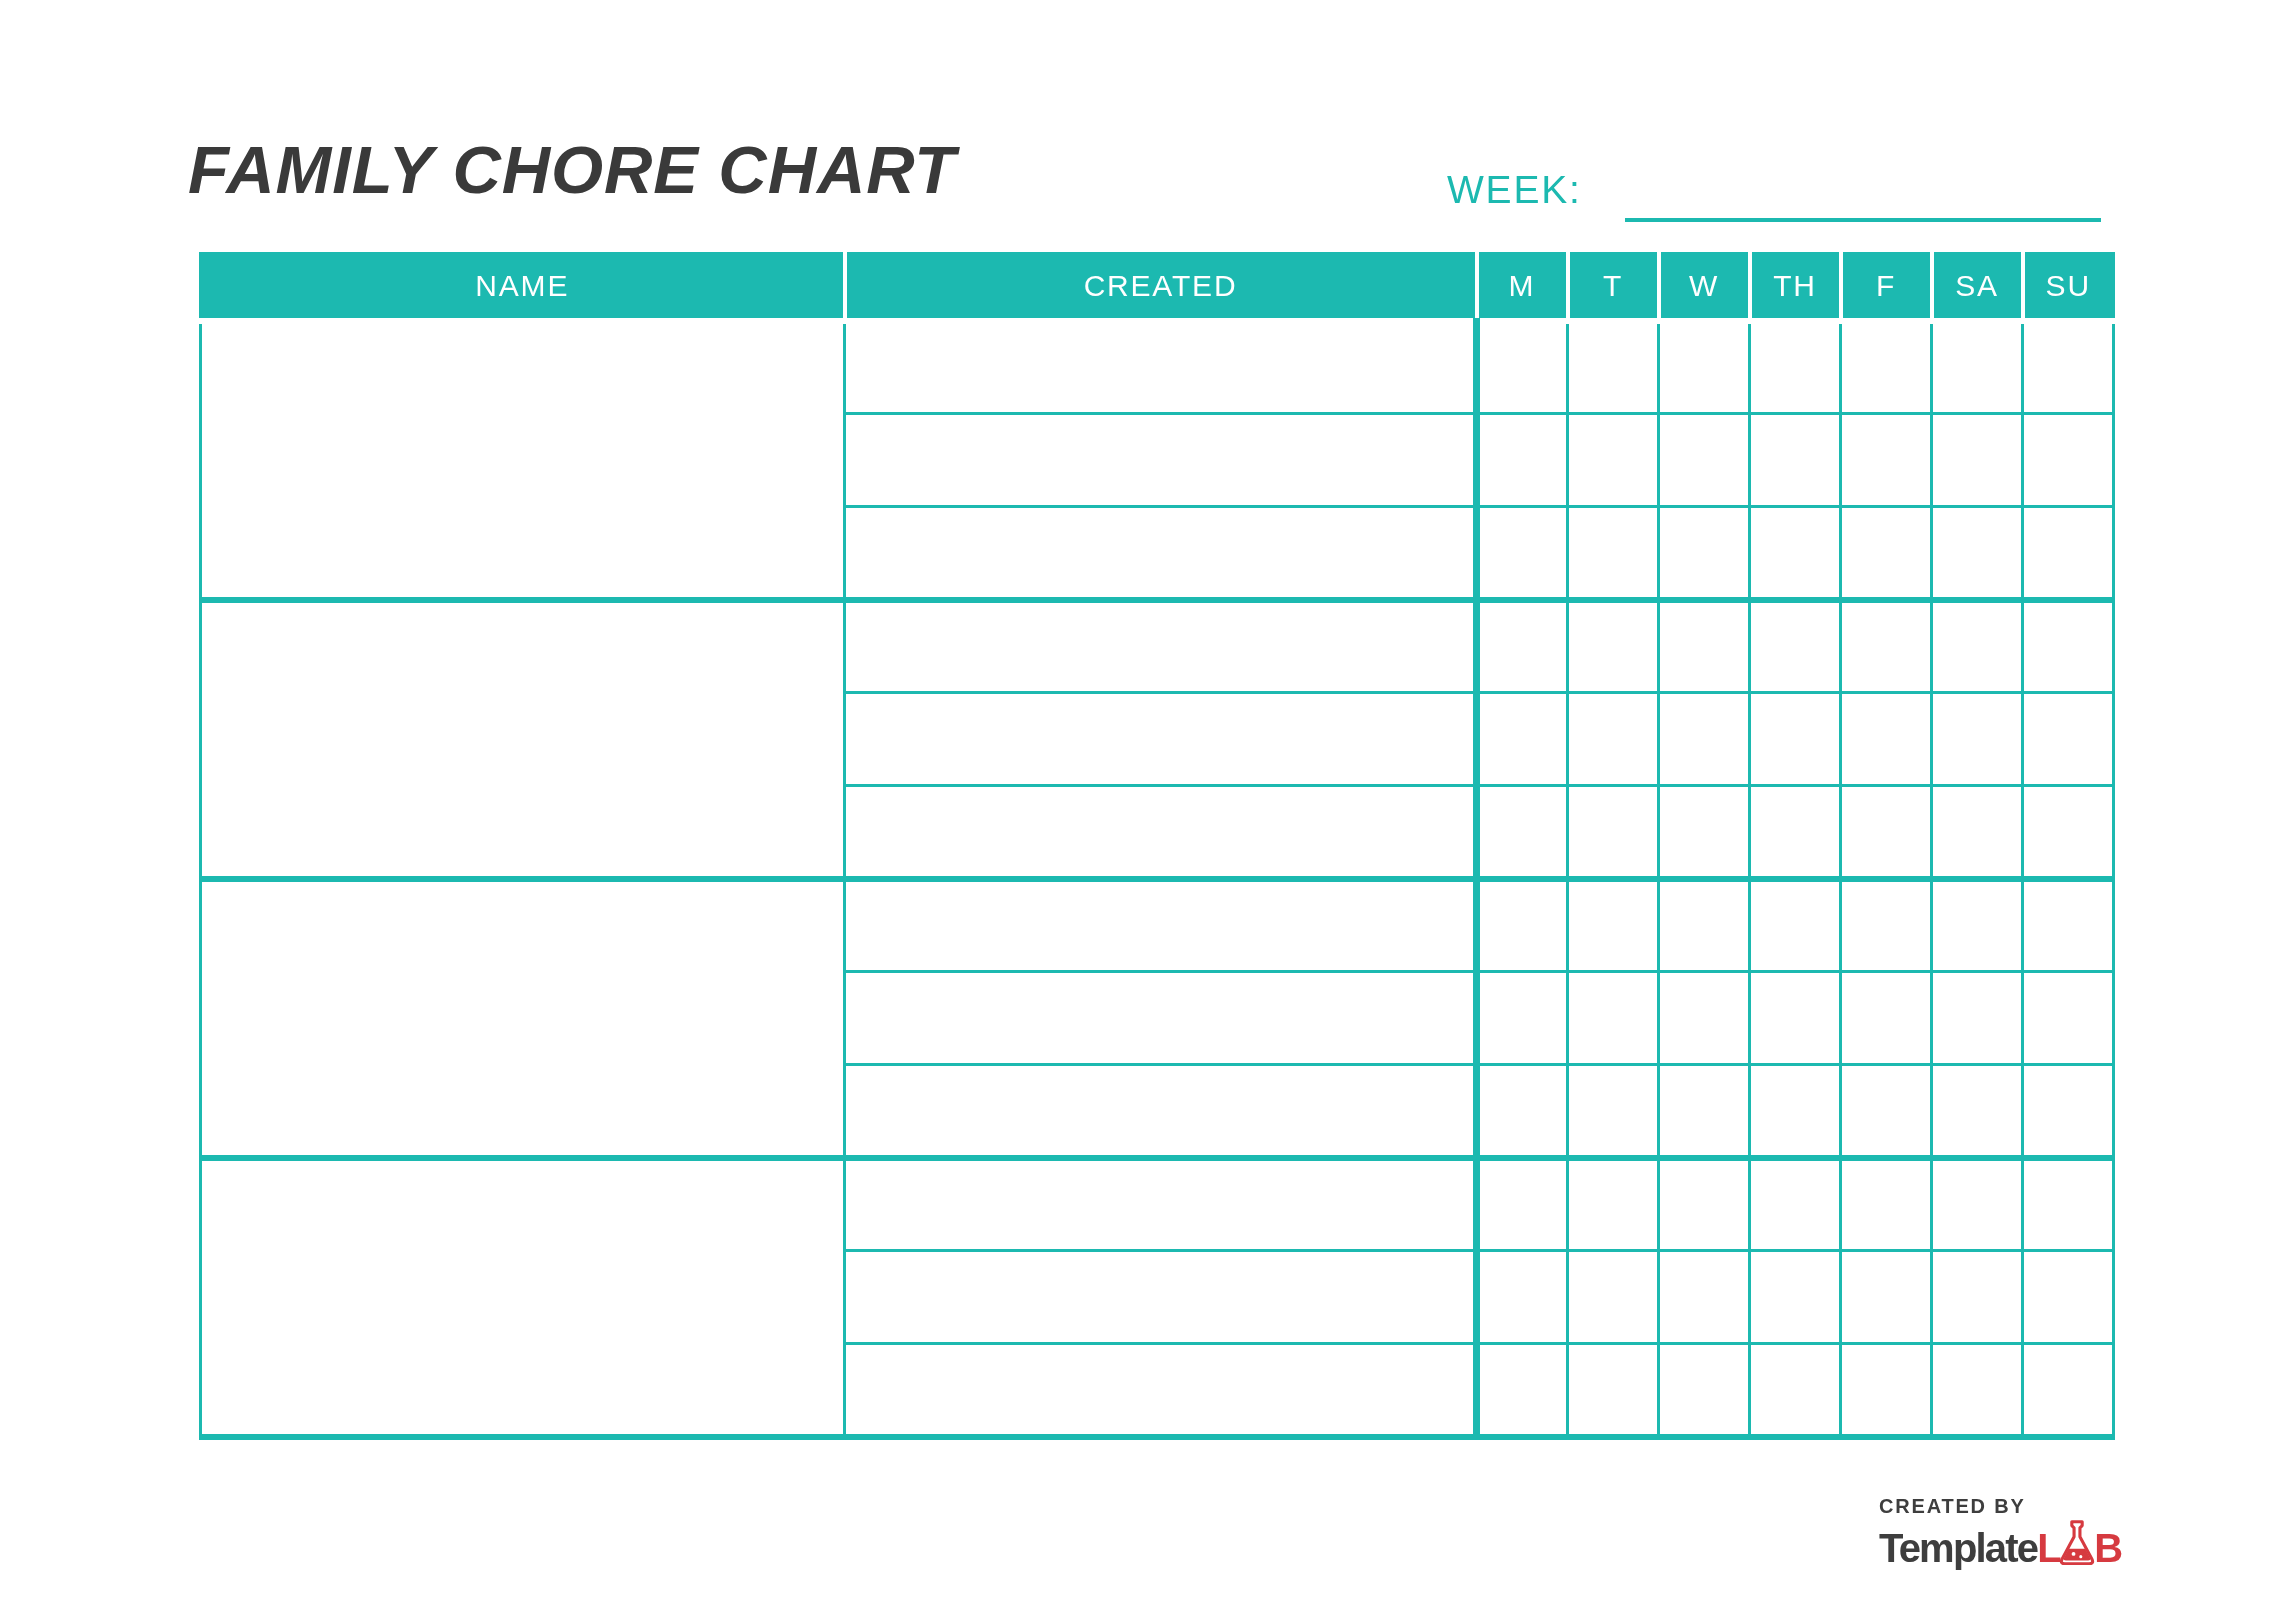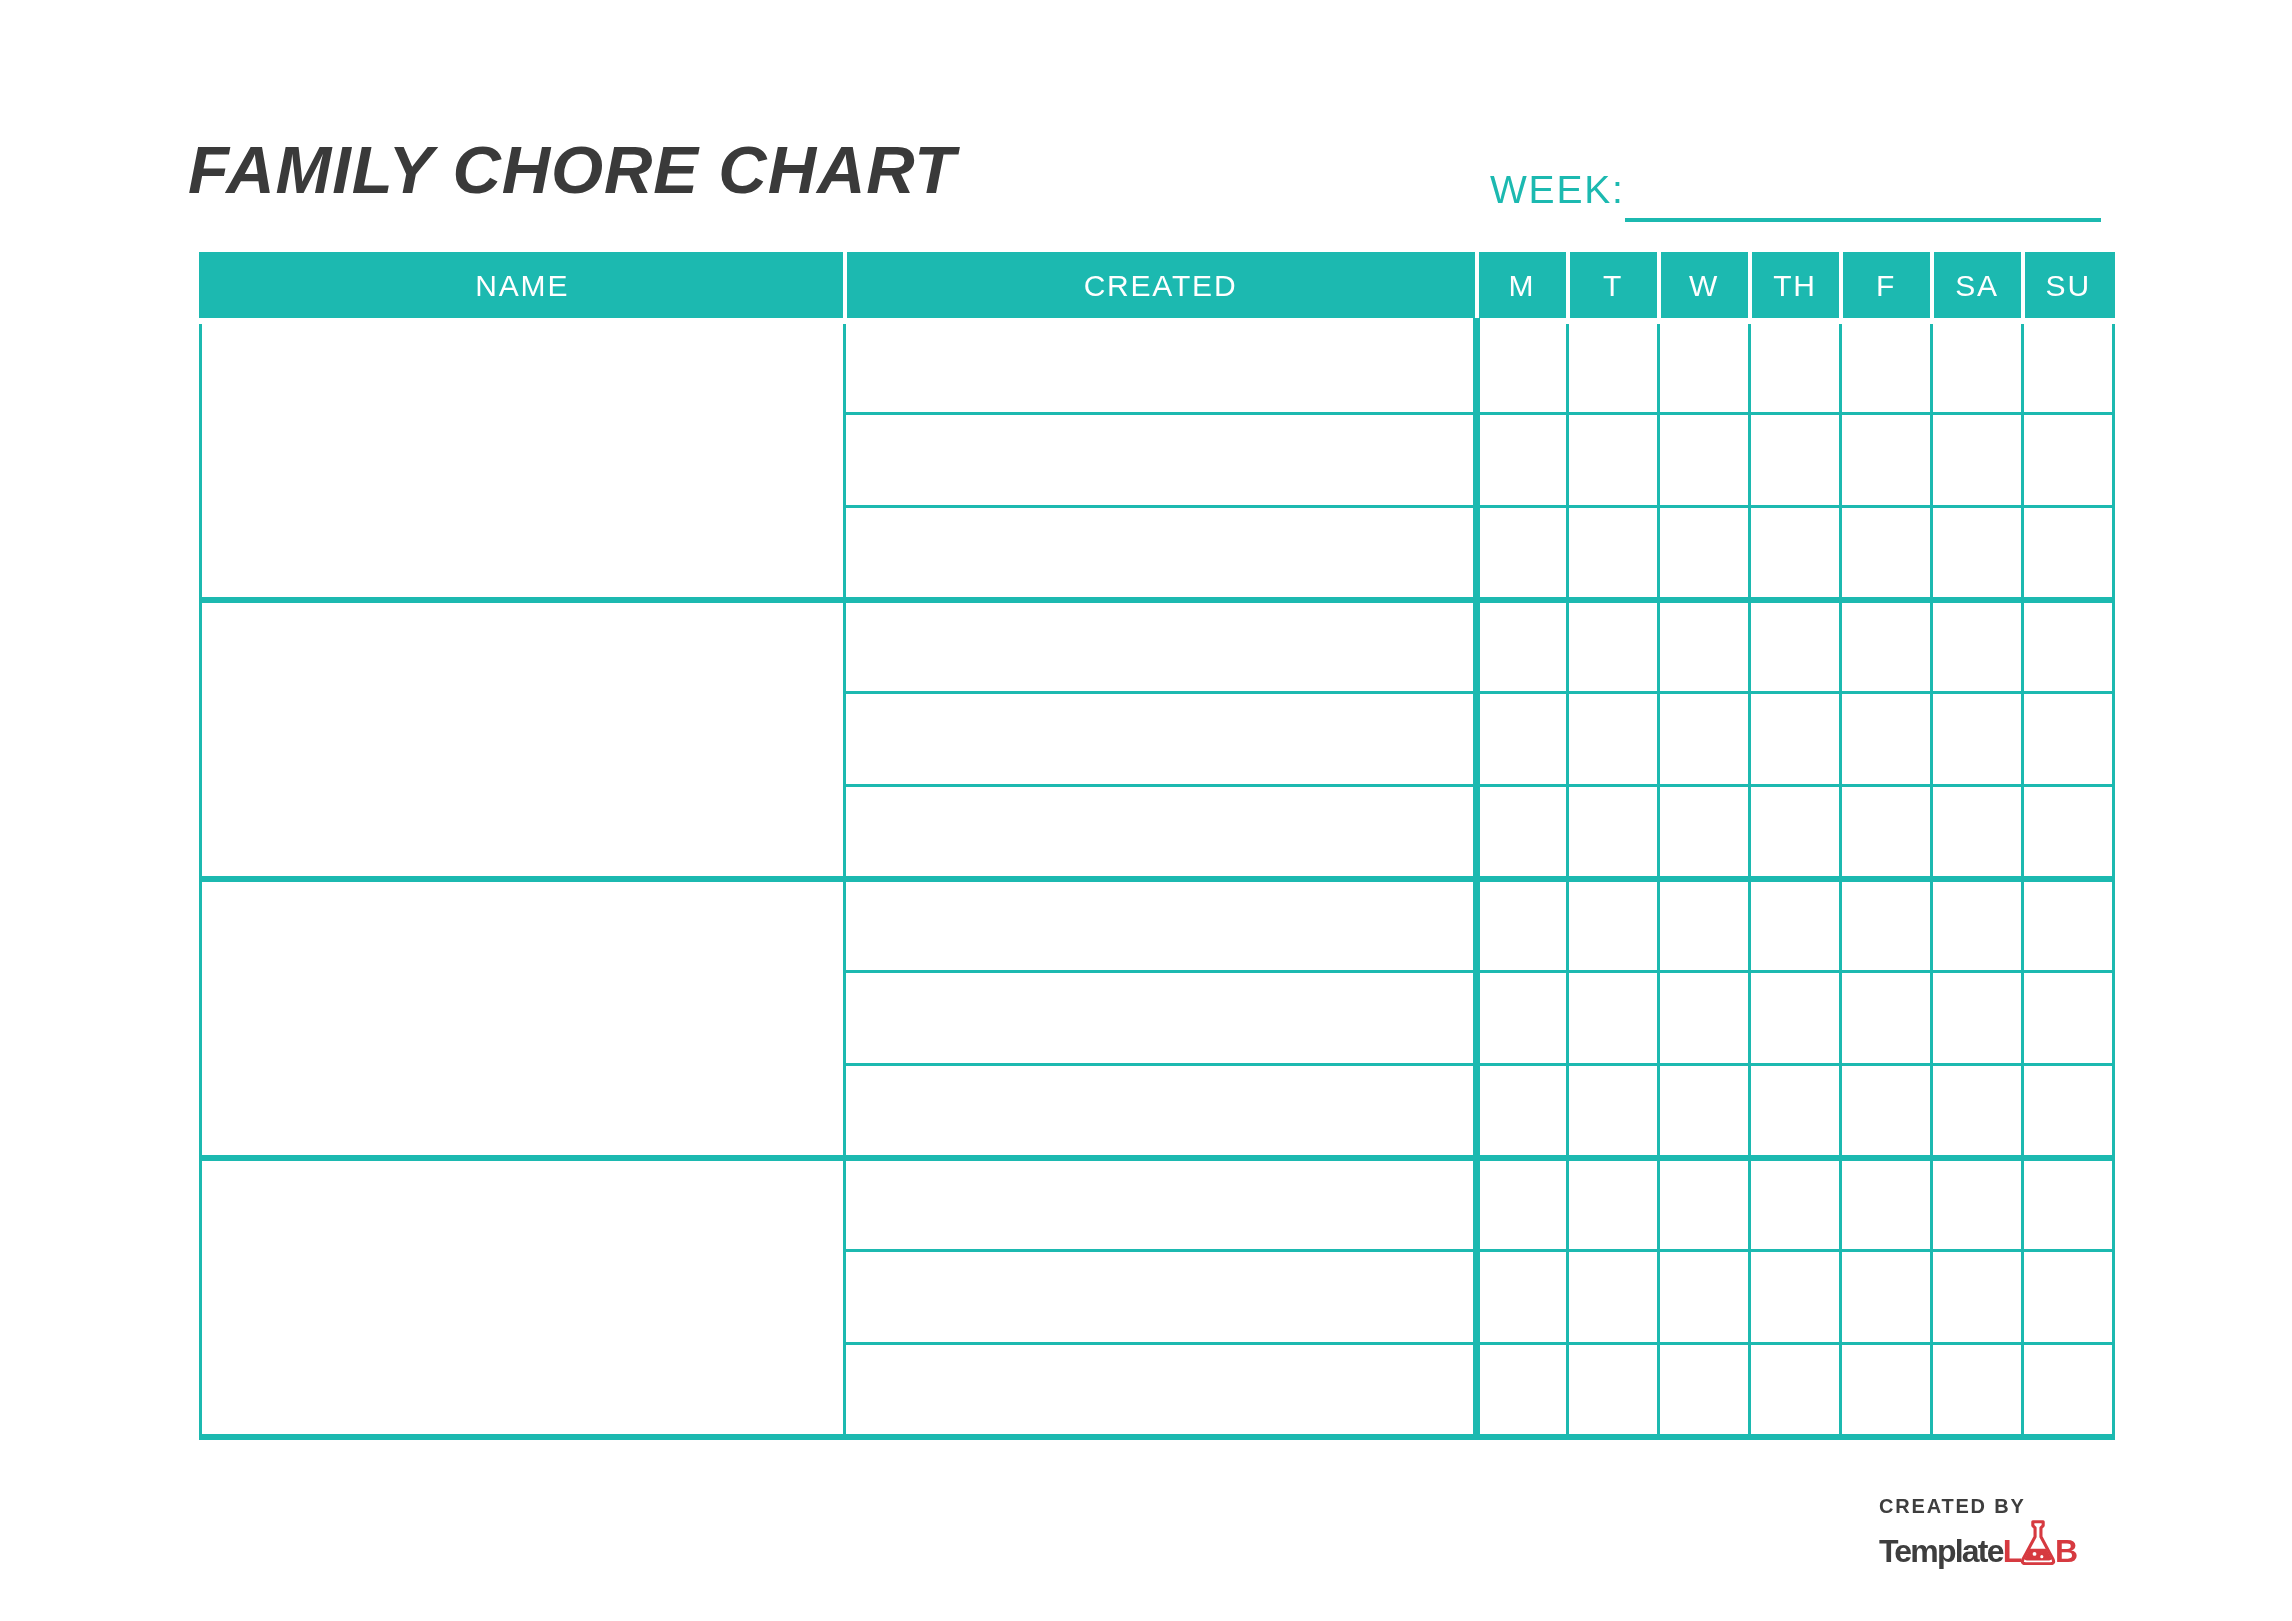--- a/index.html
+++ b/index.html
@@ -13,21 +13,21 @@
   html,body{background:#fff;}
   body{
     width:2293px;height:1621px;position:relative;overflow:hidden;
     font-family:"Liberation Sans", sans-serif;
   }
   .page-title{
     position:absolute;left:188px;top:136px;
     font-size:67px;font-weight:700;letter-spacing:0.9px;line-height:1;
     color:var(--title-text);white-space:nowrap;font-style:italic;
   }
-  .week-wrap{position:absolute;left:1490px;top:170px;}
+  .week-wrap{position:absolute;left:1447px;top:170px;}
   .week-label{
     font-size:39px;font-weight:400;letter-spacing:1.8px;line-height:1;
     color:var(--teal);white-space:nowrap;
   }
   .week-line{
     position:absolute;left:1625px;top:218px;width:476px;height:3.6px;
     background:var(--teal);
   }
   .week-value{
     position:absolute;left:1634px;top:176px;width:461px;height:41px;
@@ -67,21 +67,21 @@
   td.day-cell.first{border-left:7.2px solid var(--teal);}
   td.group-end{border-bottom:6.3px solid var(--teal);}
   td.name-cell{border-bottom:6.3px solid var(--teal);}
   .footer-credit{position:absolute;left:1879px;top:1495px;}
   .created-by{
     font-size:20px;font-weight:700;letter-spacing:1.8px;
     color:var(--brand-gray);margin-left:0;white-space:nowrap;
   }
   .brand{
     margin-top:1.8px;
-    font-size:32px;font-weight:700;letter-spacing:-1.8px;line-height:1;
+    font-size:40px;font-weight:700;letter-spacing:-1.8px;line-height:1;
     white-space:nowrap;
   }
   .brand-gray{color:var(--brand-gray);}
   .brand-red{color:var(--brand-red);}
   .brand-red svg{vertical-align:-2.7px;margin:0 -1.8px;}
 </style>
 </head>
 <body>
 
 <div class="page-title">FAMILY CHORE CHART</div>

